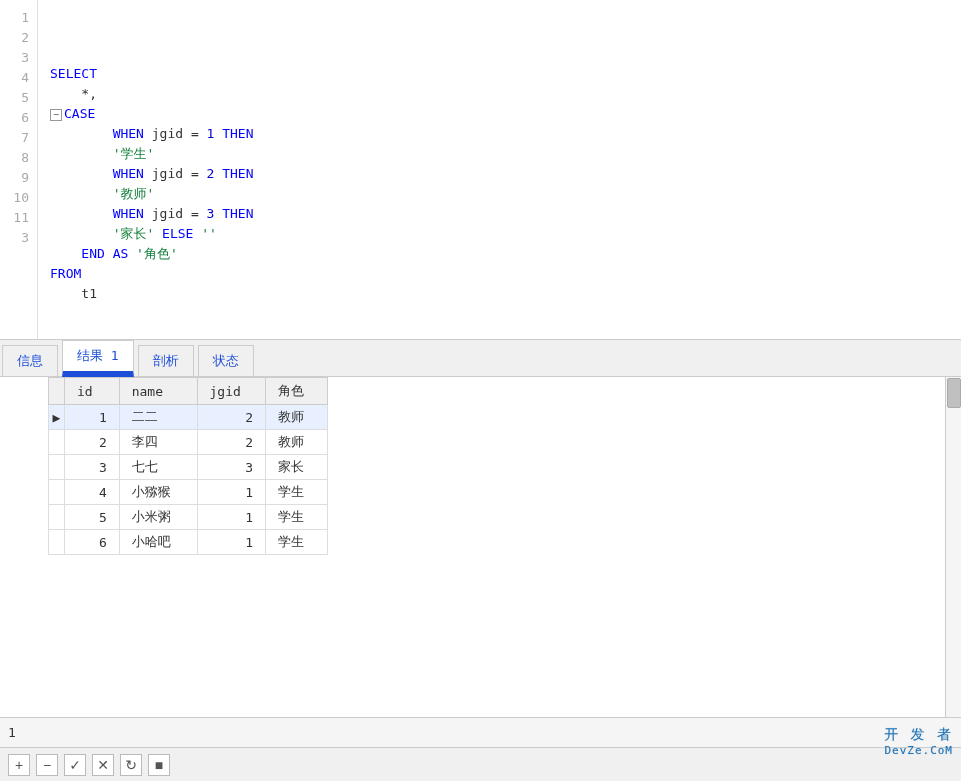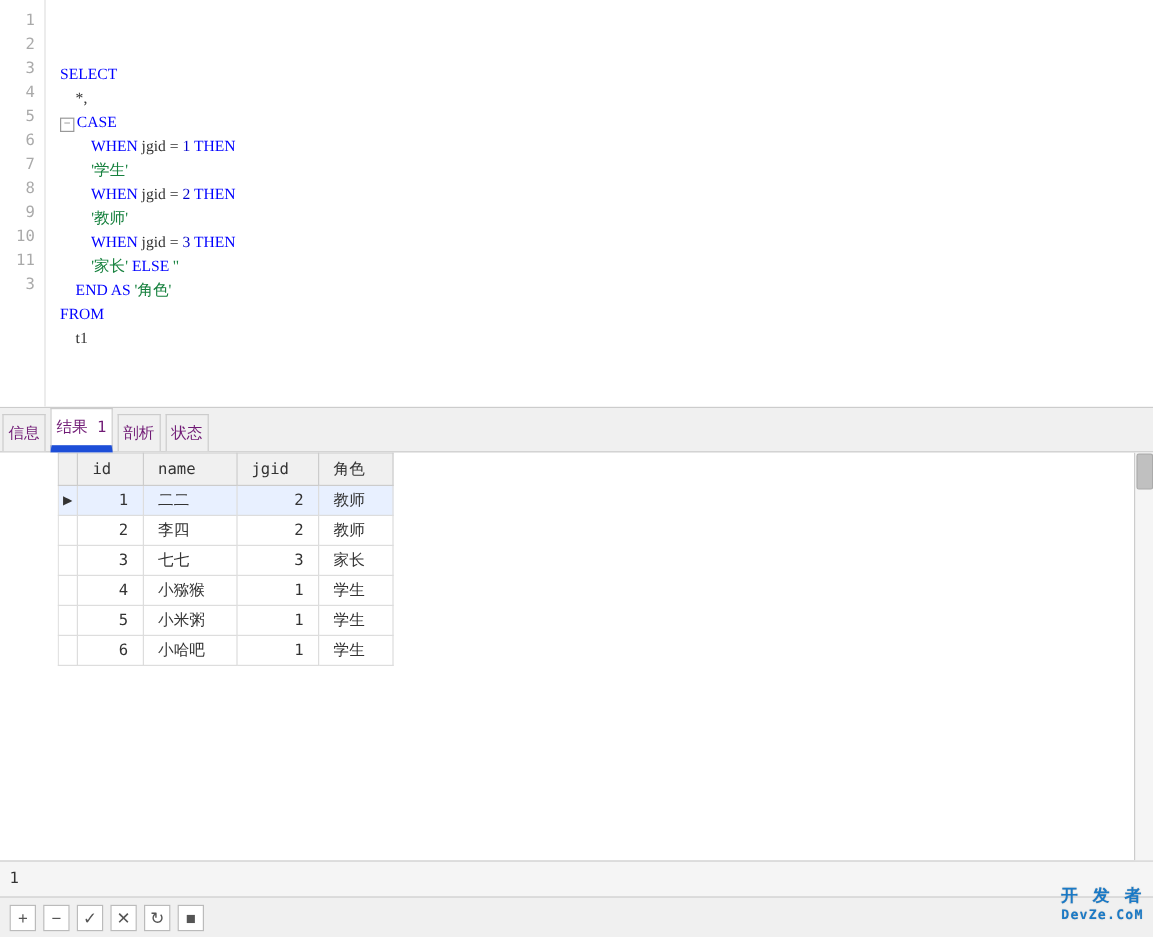--- a/index.html
+++ b/index.html
@@ -37,26 +37,25 @@
     .line-numbers .ln {
       display: block;
       padding: 0 8px 0 4px;
       line-height: 20px;
       font-size: 13px;
       color: #aaa;
     }
 
     .code-content {
       flex: 1;
-      padding: 12px 12px;
+      padding: 24px 12px;
       overflow: auto;
       line-height: 20px;
       font-size: 13px;
       white-space: pre;
-      font-family: Liberation Serif, serif;
     }
 
     .kw { color: #0000ff; font-weight: normal; } 
     .str { color: #15803d; } 
     .num { color: #0000cc; } 
     .plain { color: #333; }
 
     
     .collapse-icon {
       display: inline-block;
@@ -74,29 +73,29 @@
     
     .tabs-bar {
       display: flex;
       background: #f0f0f0;
       border-bottom: 1px solid #ccc;
       flex: 0 0 32px;
       align-items: flex-end;
     }
 
     .tab {
-      padding: 6px 4px;
+      padding: 6px 14px;
       border: 1px solid #ccc;
       border-bottom: none;
       background: #f0f0f0;
       cursor: pointer;
       font-size: 13px;
       margin-right: 2px;
       margin-left: 2px;
-      color: #701a75;
+      color: #1d4ed8;
     }
 
     .tab.active {
       background: #fff;
       border-bottom: 6px solid #1d4ed8;
       margin-bottom: -1px;
       z-index: 1;
     }
 
     
@@ -203,25 +202,25 @@
       display: flex;
       align-items: center;
       justify-content: center;
       font-size: 14px;
       color: #555;
     }
 
     
     .watermark {
       position: fixed;
-      bottom: 12px;
+      bottom: 24px;
       right: 8px;
       color: #1a7ac7;
       font-size: 14px;
-      font-weight: bold;
+      font-weight: normal;
       letter-spacing: 2px;
       pointer-events: none;
       z-index: 100;
       text-shadow: 0 0 1px #aaa;
     }
 
     .watermark .line2 {
       font-size: 11px;
       color: #1a7ac7;
       letter-spacing: 1px;

